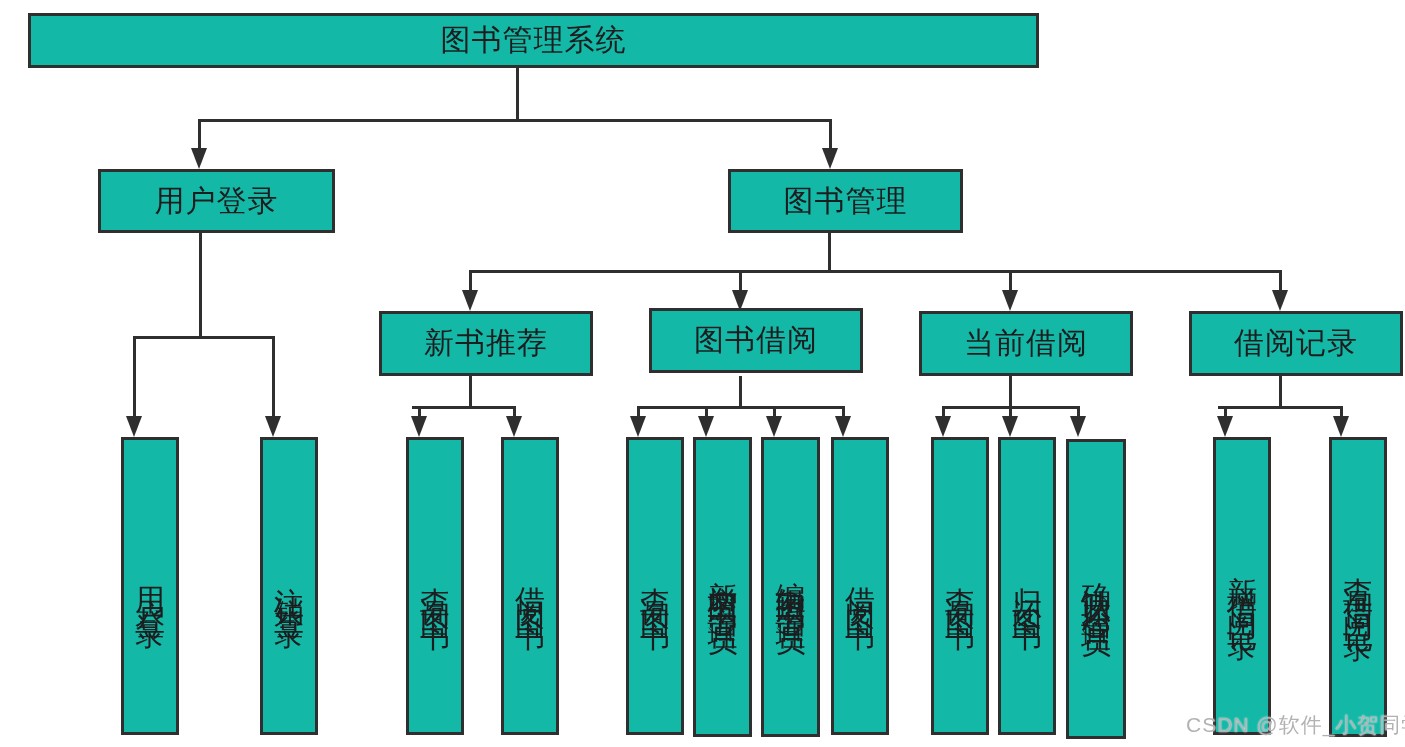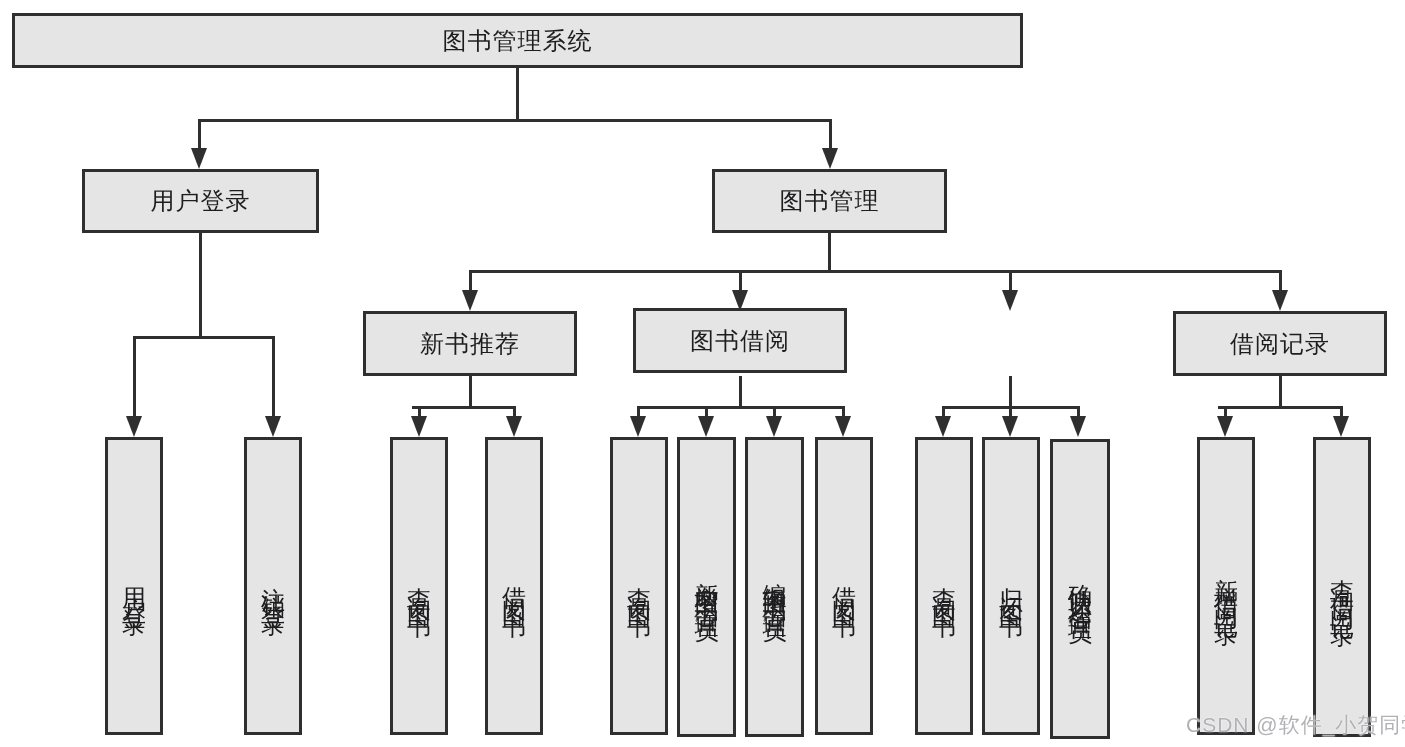--- a/index.html
+++ b/index.html
@@ -14,28 +14,29 @@
     width:1405px;height:747px;
     background:var(--background);
     font-family:"Liberation Sans","DejaVu Sans",sans-serif;
     color:var(--text);
     overflow:hidden;
   }
   .box{
     position:absolute;
     box-sizing:border-box;
     border:3px solid var(--line);
-    background:#e5e5e5;
+    background:#14b8a6;
     display:flex;
     align-items:center;
     justify-content:center;
-    font-size:24px;
+    font-size:30px;
     letter-spacing:1px;
     white-space:nowrap;
     z-index:2;
+    margin-left:16px;
   }
   .vbox{
     writing-mode:vertical-rl;
     text-orientation:mixed;
     letter-spacing:0.38em;
     white-space:normal;
     line-height:1;
   }
   .vbox.tight{letter-spacing:0.22em;}
   .vline{
@@ -88,20 +89,21 @@
 
   <div class="vline" style="left:828px;top:233px;height:39px"></div>
   <div class="hline" style="left:469px;top:270px;width:813px"></div>
   <i class="arrow" style="left:462px;top:272px;height:39px"></i>
   <i class="arrow" style="left:732px;top:272px;height:39px"></i>
   <i class="arrow" style="left:1002px;top:272px;height:39px"></i>
   <i class="arrow" style="left:1272px;top:272px;height:39px"></i>
 
   <div class="box" style="left:363px;top:311px;width:214px;height:65px">新书推荐</div>
   <div class="box" style="left:633px;top:308px;width:214px;height:65px">图书借阅</div>
+  <div class="box" style="left:903px;top:311px;width:214px;height:65px">当前借阅</div>
   <div class="box" style="left:1173px;top:311px;width:214px;height:65px">借阅记录</div>
 
   <div class="vline" style="left:469px;top:376px;height:32px"></div>
   <div class="hline" style="left:412px;top:406px;width:104px"></div>
   <i class="arrow" style="left:411px;top:408px;height:29px"></i>
   <i class="arrow" style="left:506px;top:408px;height:29px"></i>
 
   <div class="vline" style="left:739px;top:376px;height:32px"></div>
   <div class="hline" style="left:637px;top:406px;width:208px"></div>
   <i class="arrow" style="left:630px;top:408px;height:29px"></i>

